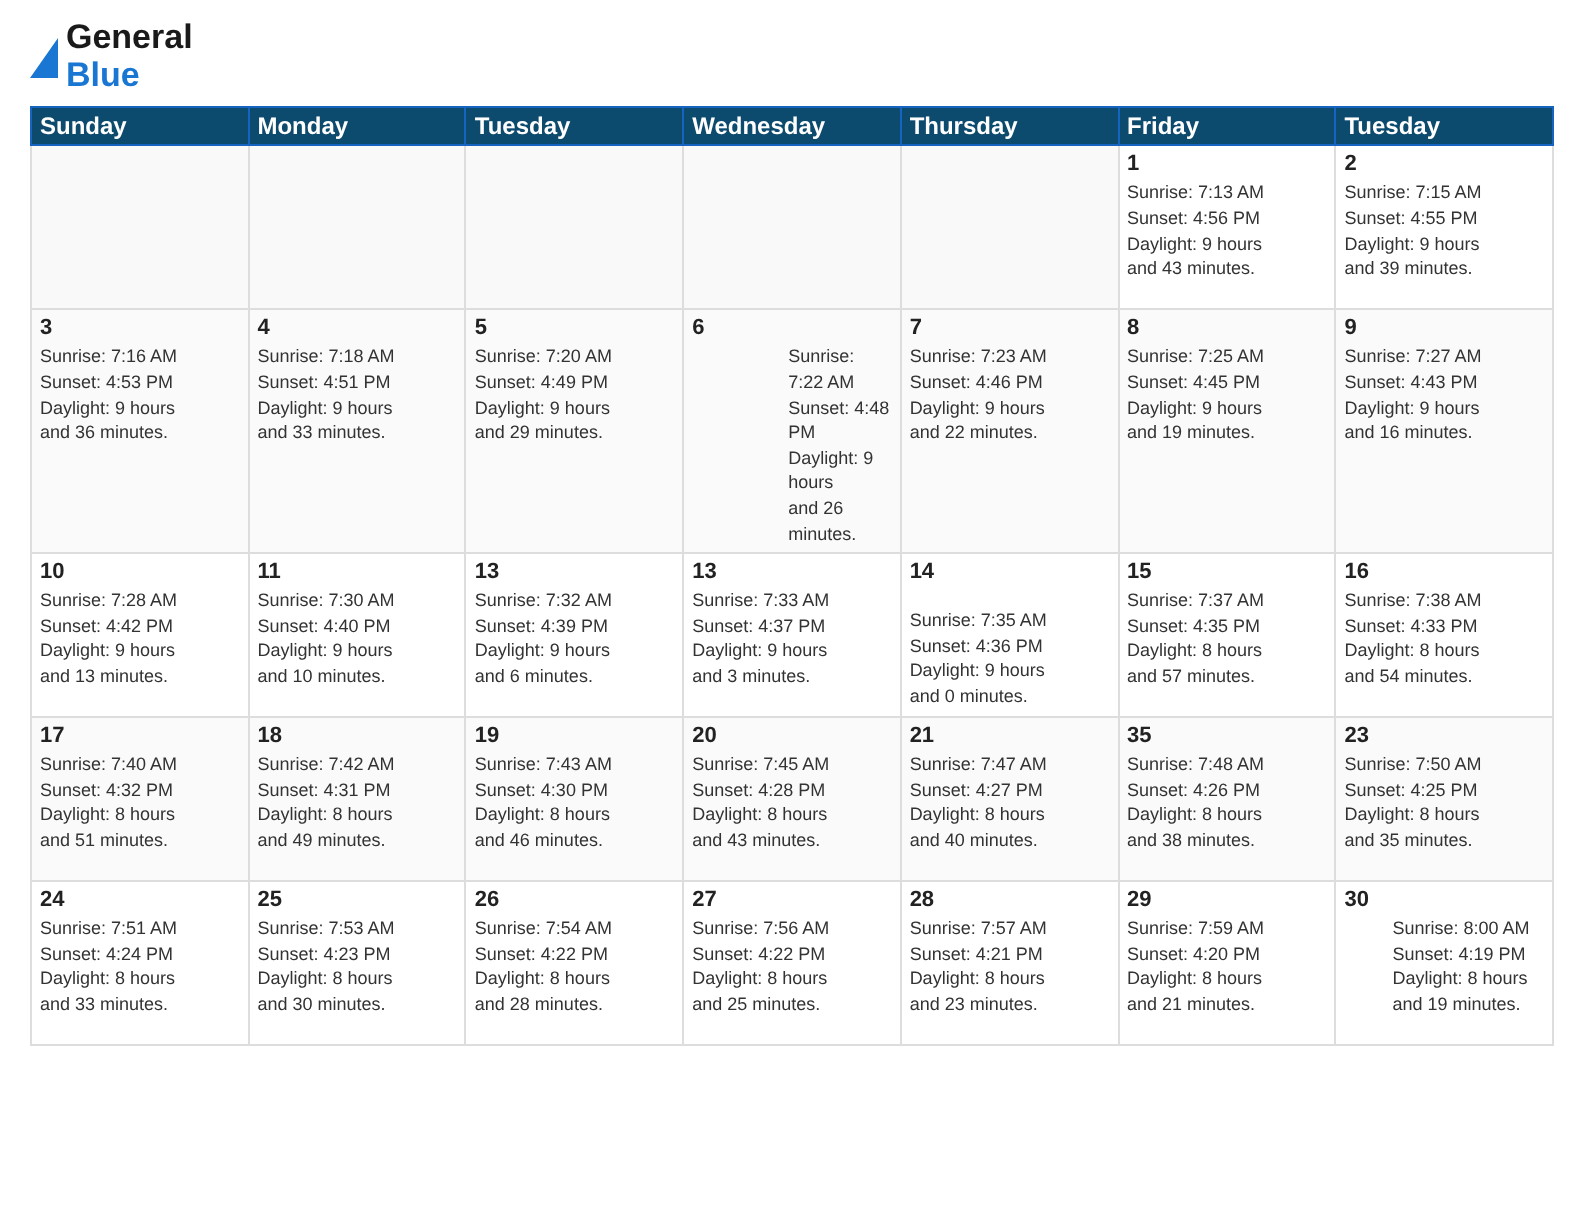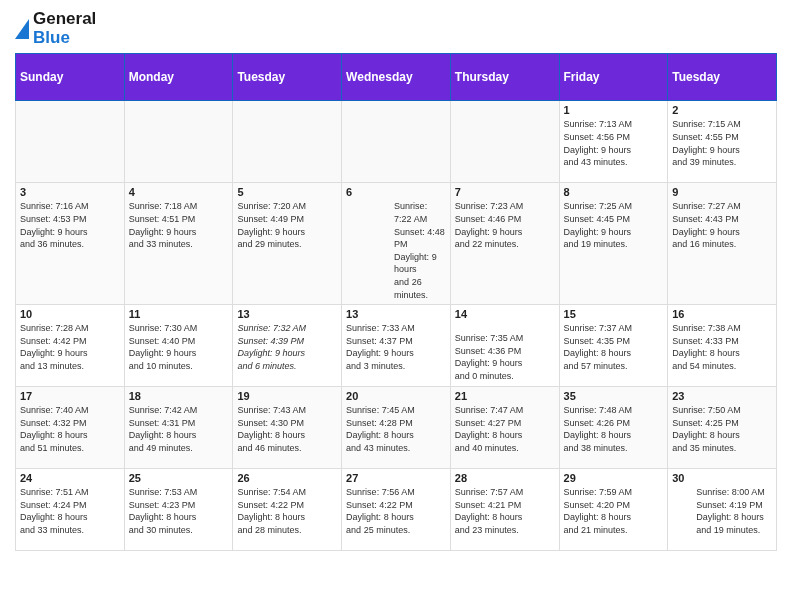--- a/index.html
+++ b/index.html
@@ -51,25 +51,25 @@
     .location {
       font-size: 14px;
       color: #555;
     }
     .calendar {
       width: 100%;
       border-collapse: collapse;
       table-layout: fixed;
     }
     .calendar th {
-      background: #6d28d9;
+      background: #0c4a6e;
       color: #fff;
       font-size: 12px;
       font-weight: bold;
-      padding: 16px 4px;
+      padding: 2px 4px;
       text-align: left;
       border: 1px solid #1565c0;
     }
     .calendar td {
       border: 1px solid #ddd;
       vertical-align: top;
       padding: 3px 4px;
       font-size: 9.5px;
       color: #333;
       height: 82px;
@@ -211,21 +211,21 @@
           </td>
           <td>
             <span class="day-number">11</span>
             <div class="day-info" style="white-space: pre-line;">Sunrise: 7:30 AM
 Sunset: 4:40 PM
 Daylight: 9 hours
 and 10 minutes.</div>
           </td>
           <td>
             <span class="day-number">13</span>
-            <div class="day-info" style="white-space: pre-line; font-style: italic;">Sunrise: 7:32 AM
+            <div class="day-info" style="white-space: pre-line;">Sunrise: 7:32 AM
 Sunset: 4:39 PM
 Daylight: 9 hours
 and 6 minutes.</div>
           </td>
           <td>
             <span class="day-number">13</span>
             <div class="day-info" style="white-space: pre-line;">Sunrise: 7:33 AM
 Sunset: 4:37 PM
 Daylight: 9 hours
 and 3 minutes.</div>

